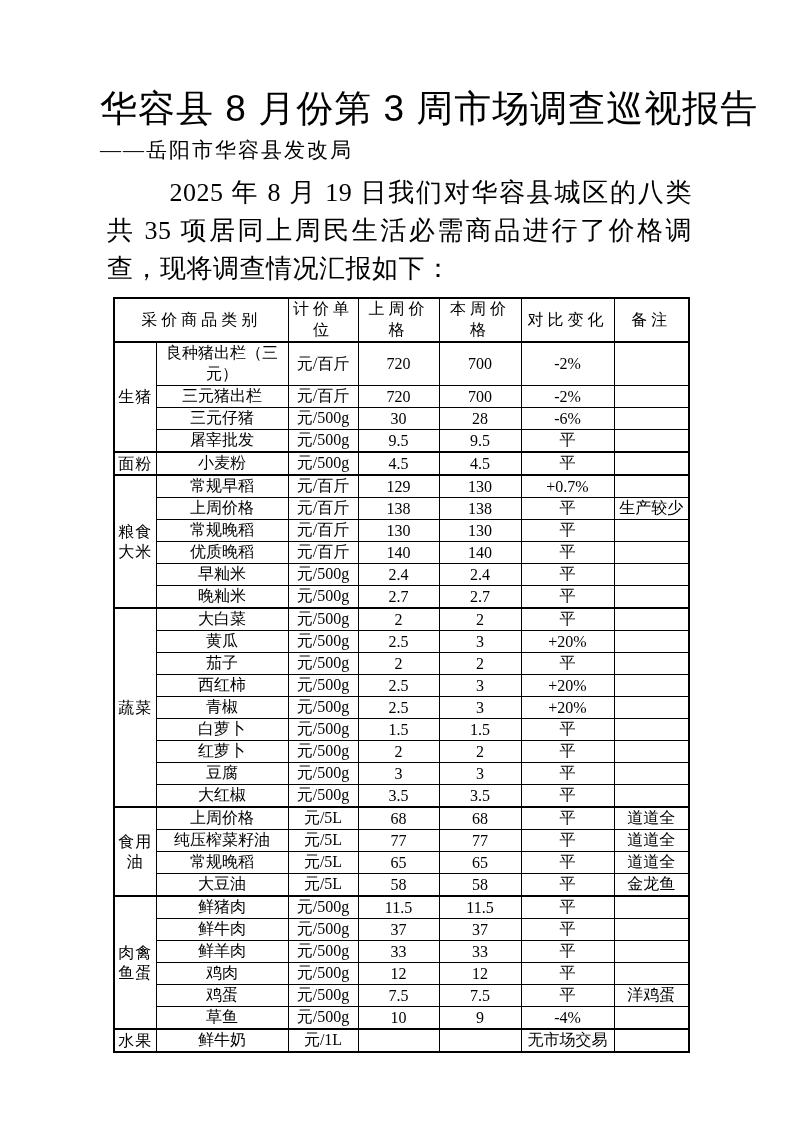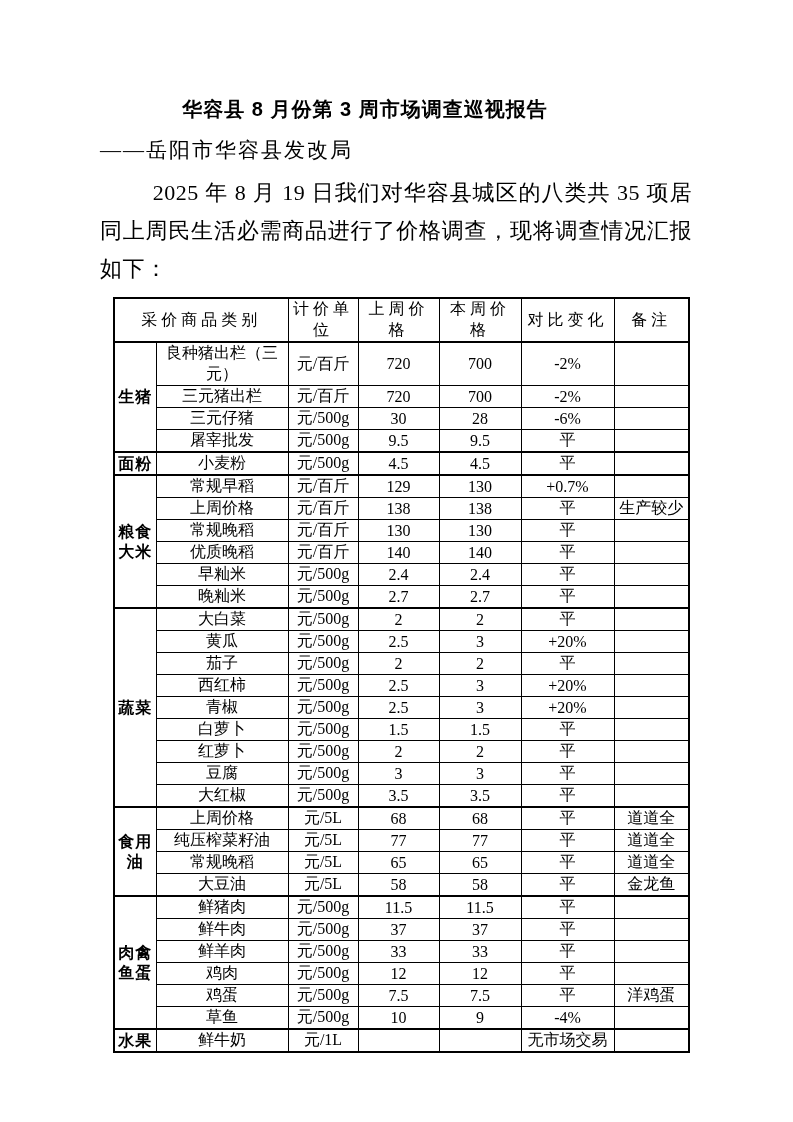--- a/index.html
+++ b/index.html
@@ -18,35 +18,35 @@
     box-sizing: border-box;
     width: 793px;
     height: 1122px;
     padding: 88px 101px 0 100px;
   }
   .doc-title {
     margin: 0;
     padding: 0 62px 0 0;
     text-align: center;
     font-family: "Liberation Sans", "DejaVu Sans", sans-serif;
-    font-weight: bold;
-    font-size: 20px;
+    font-weight: normal;
+    font-size: 37px;
     line-height: 42px;
     letter-spacing: 1px;
     white-space: nowrap;
   }
   .doc-byline {
     padding-right: 13px;
     font-size: 21px;
     letter-spacing: 2px;
     line-height: 40px;
   }
   .doc-intro {
-    margin: 4px 0 0 0;
-    font-size: 22px;
+    margin: 4px 0 0 7px;
+    font-size: 26px;
     line-height: 38px;
     text-align: justify;
     text-indent: 2.4em;
     letter-spacing: 0.5px;
   }
   table.price-table {
     border-collapse: collapse;
     margin: 9px 16px 0 13px;
     table-layout: fixed;
     width: 575px;
@@ -63,21 +63,20 @@
   }
   .price-table thead th {
     height: 38px;
     letter-spacing: 4px;
     border-bottom: 2px solid #000;
   }
   .price-table tbody td { height: 21px; }
   .price-table tbody td.cat {
     line-height: 1.25;
     letter-spacing: 1px;
-    font-weight: bold;
   }
   .price-table tbody tr.sec-start td { border-top: 2px solid #000; }
   col.c-cat    { width: 42px; }
   col.c-item   { width: 132px; }
   col.c-unit   { width: 70px; }
   col.c-last   { width: 81px; }
   col.c-this   { width: 82px; }
   col.c-change { width: 93px; }
   col.c-note   { width: 75px; }
 </style>

